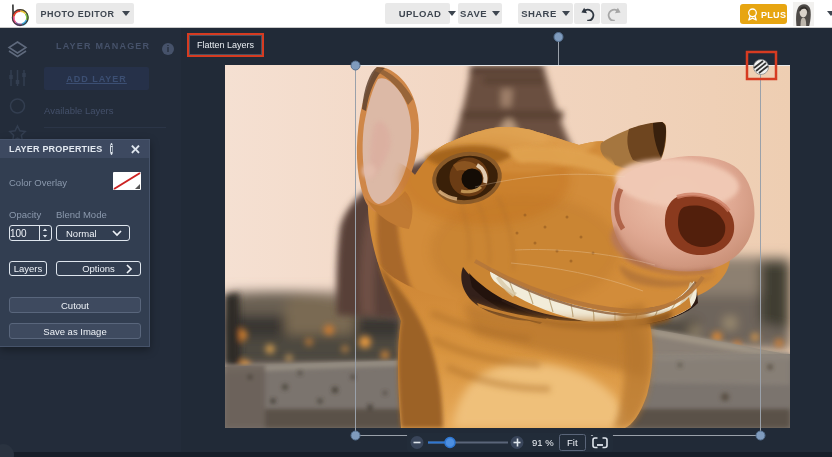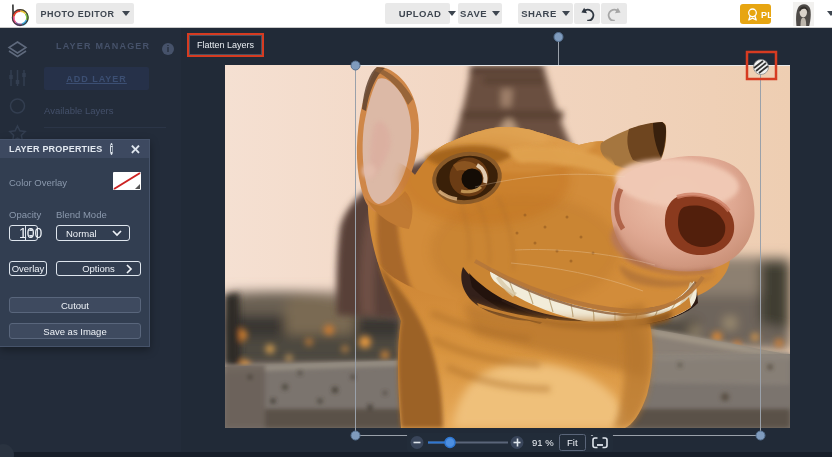--- a/index.html
+++ b/index.html
@@ -54,21 +54,21 @@
       </svg>
   </div>
   <div class="tbtn" style="left:601px; width:26px;">
     <svg width="15" height="14" viewBox="0 0 15 14">
         <g transform="scale(-1,1) translate(-15,0)">
           <path d="M4.2 0.8 L1.4 5.6 L7 6.2" fill="#a6a6a6"></path>
           <path d="M3.4 4.6 C5.4 2.6 8.6 2.2 11 3.8 C13.4 5.5 14 8.6 12.6 11 C11.5 13 9.4 14 7.2 13.6" fill="none" stroke="#a6a6a6" stroke-width="1.9"></path>
         </g>
       </svg>
   </div>
-  <div class="abs" style="left:740px; top:4px; width:31px; height:20px; background:#e7a511; border-radius:3px;">
+  <div class="abs" style="left:740px; top:4px; width:47px; height:20px; background:#e7a511; border-radius:3px;">
     <svg class="abs" style="left:5px; top:3px;" width="15" height="15" viewBox="0 0 15 15">
       <circle cx="7.5" cy="5.8" r="3.8" fill="none" stroke="#fff" stroke-width="1.3"></circle>
       <path d="M5.2 8.8 L3.8 13 L7.5 11.2 L11.2 13 L9.8 8.8" fill="none" stroke="#fff" stroke-width="1.3" stroke-linejoin="round"></path>
     </svg>
     <span class="abs" style="left:21px; top:5.5px; color:#fff; font-size:9px; font-weight:bold; letter-spacing:0.3px;">PLUS</span>
   </div>
   <svg class="abs" style="left:793px; top:2px;" width="21" height="24" viewBox="0 0 21 24">
     <rect width="21" height="24" fill="#f2f1ef"></rect>
     <path d="M3.5 24 C2.5 15 3 6.5 7 3.5 C11 1 16 2.5 17.2 7 C18.2 11 17.8 17.5 16.2 24 Z" fill="#4e4a47"></path>
     <ellipse cx="10.3" cy="10.5" rx="3.7" ry="4.8" fill="#d9d2c9"></ellipse>
@@ -105,33 +105,33 @@
   </div>
   <div class="abs" style="left:9px; top:37px; color:#8b99ad; font-size:9.5px;">Color Overlay</div>
   <div class="abs" style="left:113px; top:32px; width:28px; height:18px; background:#fff; border-radius:1px;">
     <svg width="28" height="18">
         <line x1="1" y1="17" x2="27" y2="1" stroke="#cc2222" stroke-width="2"></line>
       </svg>
     <div class="abs" style="right:1px; bottom:1px; width:0; height:0; border-left:5px solid transparent; border-bottom:5px solid #555;"></div>
   </div>
   <div class="abs" style="left:9px; top:69px; color:#8b99ad; font-size:9.5px;">Opacity</div>
   <div class="abs" style="left:56px; top:69px; color:#8b99ad; font-size:9.5px;">Blend Mode</div>
-  <div class="pbtn" style="left:9px; top:85px; width:29px; height:16px; justify-content:flex-start; padding-left:9px; font-size:14px;">100
+  <div class="pbtn" style="left:9px; top:85px; width:43px; height:16px; justify-content:flex-start; font-size:10px;">100
     <svg style="position:absolute; right:3px; top:2px;" width="6" height="10" viewBox="0 0 6 10">
       <path d="M3 0.5 L5.2 3 L0.8 3 Z" fill="#dfe6ee"></path>
         <path d="M3 9.5 L5.2 7 L0.8 7 Z" fill="#dfe6ee"></path>
     </svg>
     <div style="position:absolute; right:11px; top:0; width:1px; height:14px; background:#dfe6ee;"></div>
   </div>
   <div class="pbtn" style="left:56px; top:85px; width:74px; height:16px; justify-content:flex-start; padding-left:9px;">Normal
     <svg style="position:absolute; right:7px;" width="10" height="7" viewBox="0 0 10 7">
         <path d="M1 1 L5 5 L9 1" stroke="#eef2f7" stroke-width="1.7" fill="none"></path>
       </svg>
   </div>
-  <div class="pbtn" style="left:9px; top:121px; width:38px; height:15px;">Overlay</div>
+  <div class="pbtn" style="left:9px; top:121px; width:38px; height:15px;">Layers</div>
   <div class="pbtn" style="left:56px; top:121px; width:85px; height:15px;">Options
     <svg style="position:absolute; right:7px;" width="7" height="10" viewBox="0 0 7 10">
         <path d="M1 1 L5 5 L1 9" stroke="#eef2f7" stroke-width="1.7" fill="none"></path>
       </svg>
   </div>
   <div class="pbtn" style="left:9px; top:157px; width:132px; height:16px; background:#3e4a5f; border-color:#59667c;">Cutout</div>
   <div class="pbtn" style="left:9px; top:183px; width:132px; height:16px; background:#3e4a5f; border-color:#59667c;">Save as Image</div>
 </div>
 
 <div class="abs" style="left:187px; top:33px; border:2px solid #d63b21; z-index:12;">

